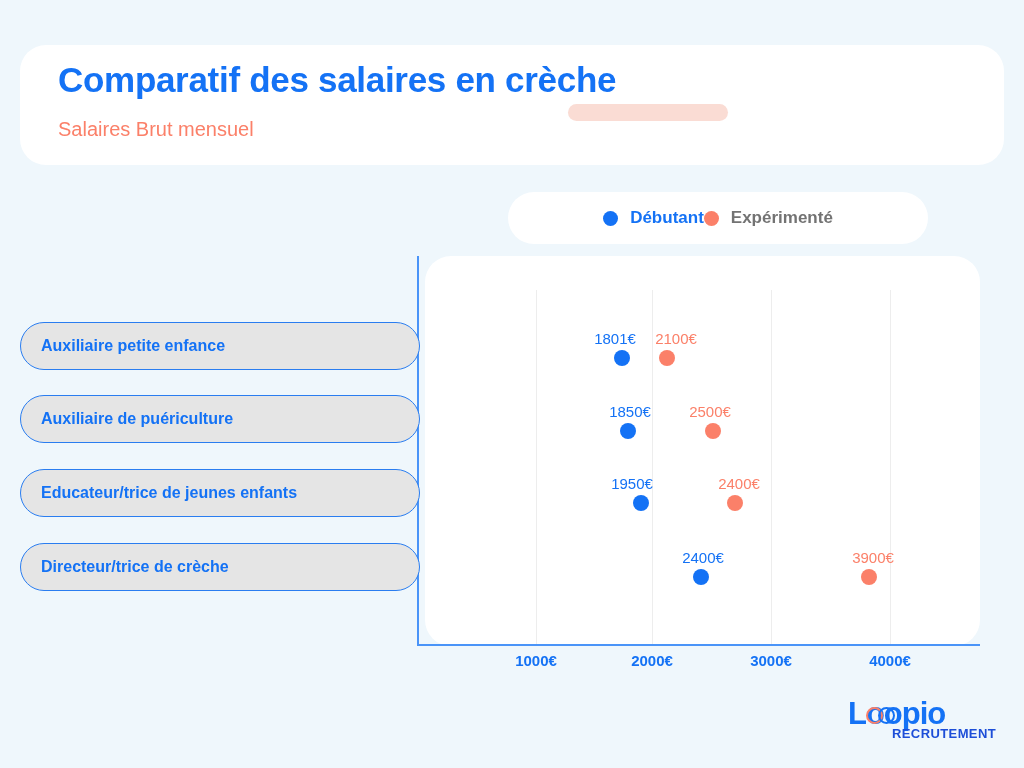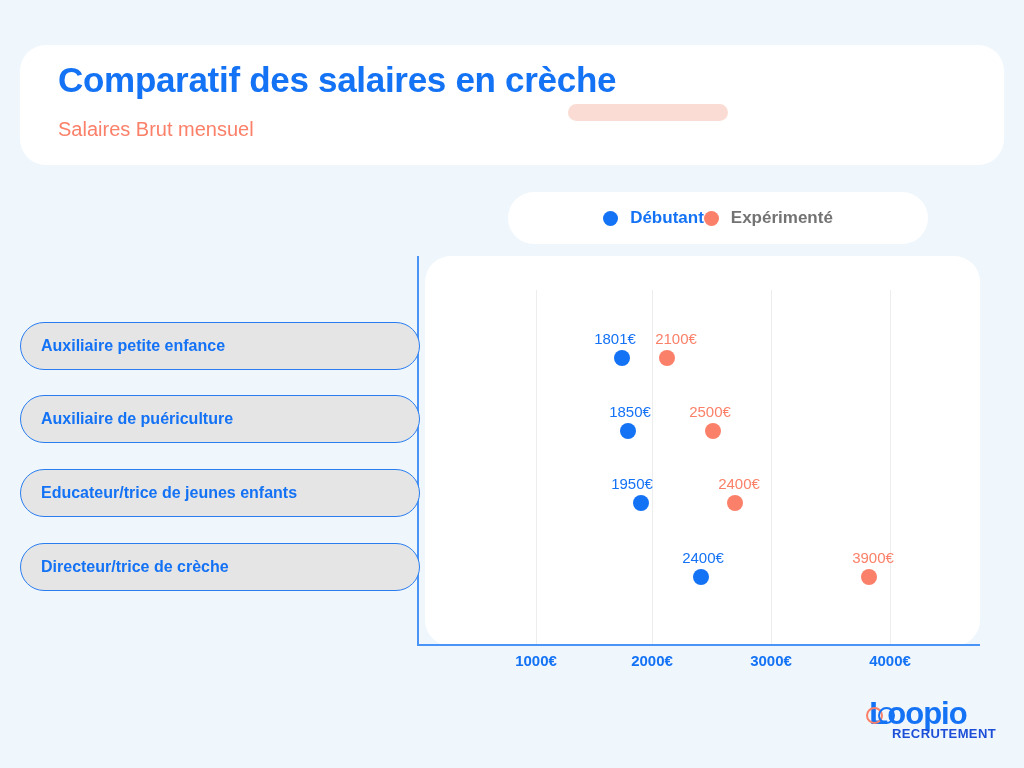--- a/index.html
+++ b/index.html
@@ -146,21 +146,20 @@
     width: 140px; height: 50px;
   }
   #logo-word {
     position: relative;
     font-size: 31px;
     font-weight: bold;
     color: #1472f5;
     letter-spacing: -1px;
     line-height: 1;
     height: 31px;
-    text-align: center;
   }
   #logo-ring-coral {
     position: absolute;
     left: 18px; top: 9px;
     width: 17px; height: 17px;
     border: 2.6px solid #fb8069;
     border-radius: 50%;
     z-index: 3;
   }
   #logo-ring-blue {

